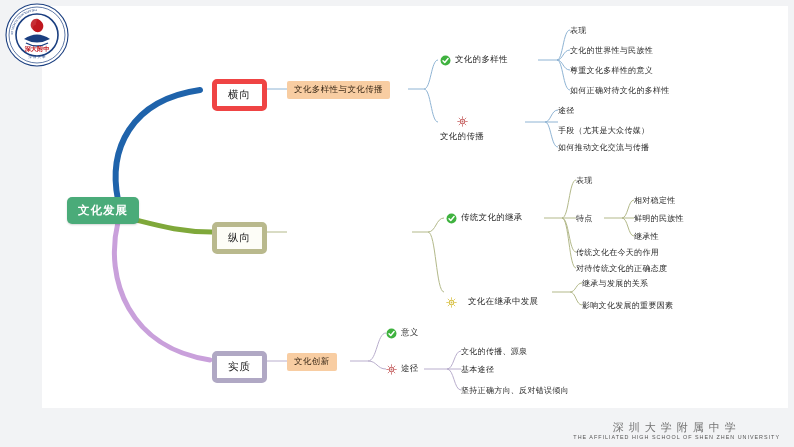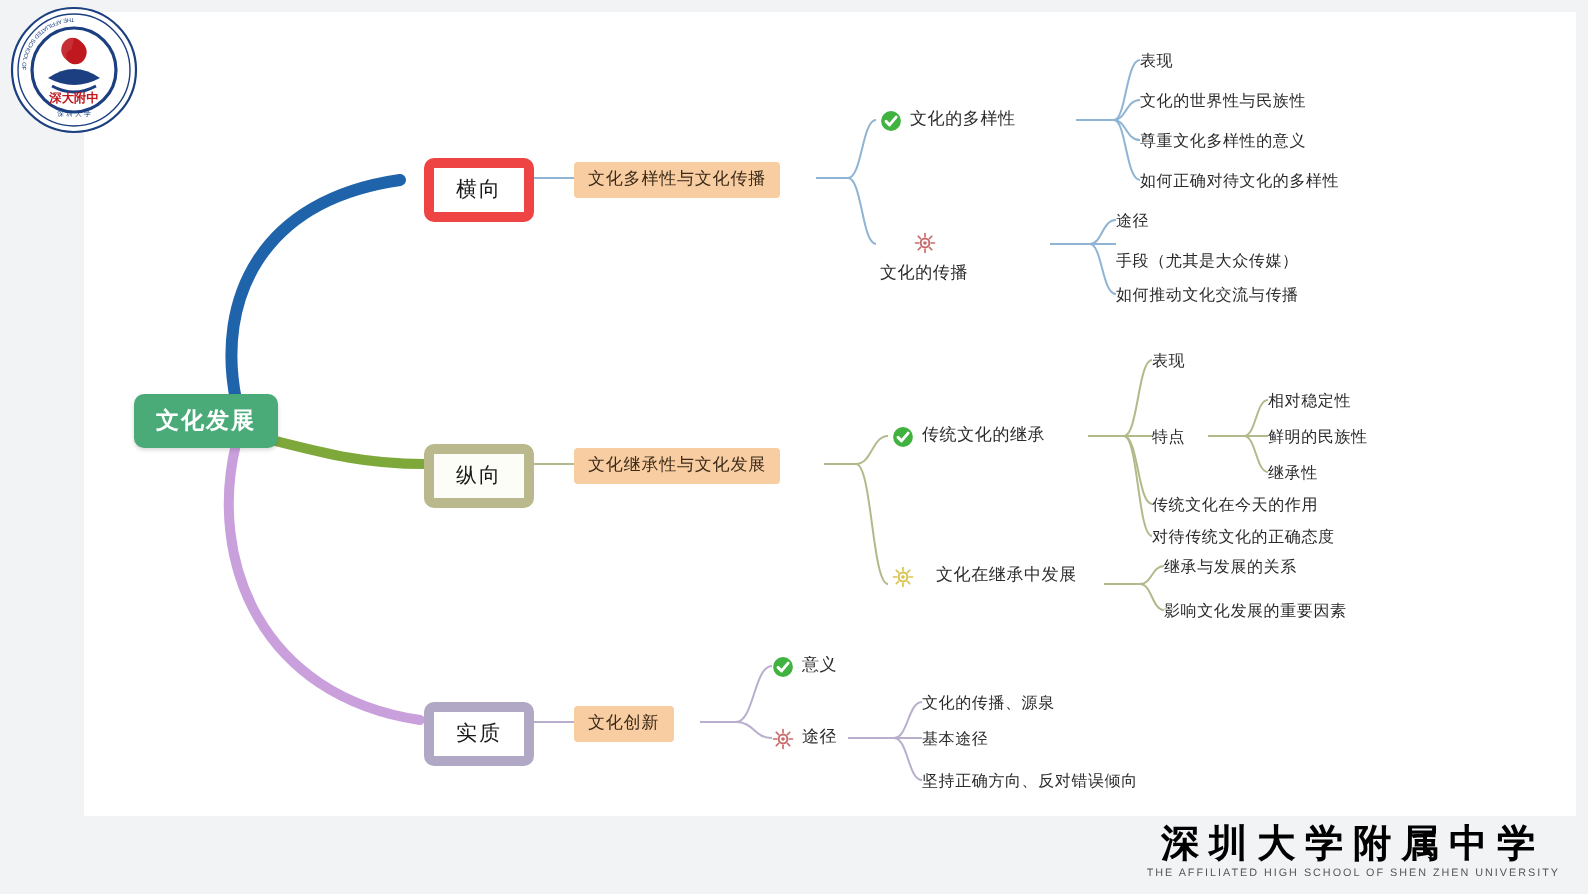--- a/index.html
+++ b/index.html
@@ -13,23 +13,23 @@
   .panel{
     position:absolute;left:42px;top:6px;width:746px;height:402px;
     background:#ffffff;
   }
   .logo{position:absolute;left:4px;top:2px;width:66px;height:66px;}
   .footer{
     position:absolute;right:14px;bottom:6px;text-align:center;
     color:#3f3f3f;line-height:1.05;
   }
   .footer .cn{
-    font-size:19px;letter-spacing:5px;font-weight:bold;
+    font-size:11px;letter-spacing:5px;font-weight:normal;
     font-family:"DejaVu Serif","Liberation Serif",serif;
-    color:#000000;
+    color:#737373;
   }
   .footer .en{
     font-size:5.4px;letter-spacing:1.0px;color:#555;margin-top:2px;
     font-family:"Liberation Sans",sans-serif;
   }
 
   
   .map{position:absolute;left:0;top:0;width:794px;height:447px;}
   svg.wires{position:absolute;left:0;top:0;width:794px;height:447px;overflow:visible;}
 
@@ -211,23 +211,20 @@
     <div class="node lvl4" style="left:558px;top:125px;">
       <span>手段（尤其是大众传媒）</span>
     </div>
     <div class="node lvl4" style="left:558px;top:142px;">
       <span>如何推动文化交流与传播</span>
     </div>
 
     <div class="node lvl1 olive" style="left:212px;top:222px;">
       <span>纵向</span>
     </div>
-    <div class="node tag" style="left:287px;top:224px;">
-      <span>文化继承性与文化发展</span>
-    </div>
 
     <div class="node lvl3" style="left:446px;top:212px;">
       <span class="ic">
         <svg viewBox="0 0 12 12" width="11" height="11">
           <circle cx="6" cy="6" r="5.4" fill="#3fb23f"></circle>
           <path d="M3.3 6.2 L5.2 8.1 L8.8 3.9" stroke="#ffffff" stroke-width="1.6" fill="none" stroke-linecap="round" stroke-linejoin="round"></path>
         </svg>
       </span>
       <span>传统文化的继承</span>
     </div>
@@ -246,21 +243,21 @@
     <div class="node lvl5" style="left:634px;top:231px;">
       <span>继承性</span>
     </div>
     <div class="node lvl4" style="left:576px;top:247px;">
       <span>传统文化在今天的作用</span>
     </div>
     <div class="node lvl4" style="left:576px;top:263px;">
       <span>对待传统文化的正确态度</span>
     </div>
 
-    <div class="node lvl3" style="left:446px;top:282px;gap:11px;">
+    <div class="node lvl3" style="left:446px;top:296px;gap:11px;">
       <span class="ic">
         <svg viewBox="0 0 12 12" width="11" height="11">
           <g stroke="#d9c24a" stroke-width="0.9" stroke-linecap="round">
             <path d="M6 0.8 V2.6"></path>
               <path d="M6 9.4 V11.2"></path>
             <path d="M0.8 6 H2.6"></path>
               <path d="M9.4 6 H11.2"></path>
             <path d="M2.3 2.3 L3.6 3.6"></path>
               <path d="M8.4 8.4 L9.7 9.7"></path>
             <path d="M9.7 2.3 L8.4 3.6"></path>

